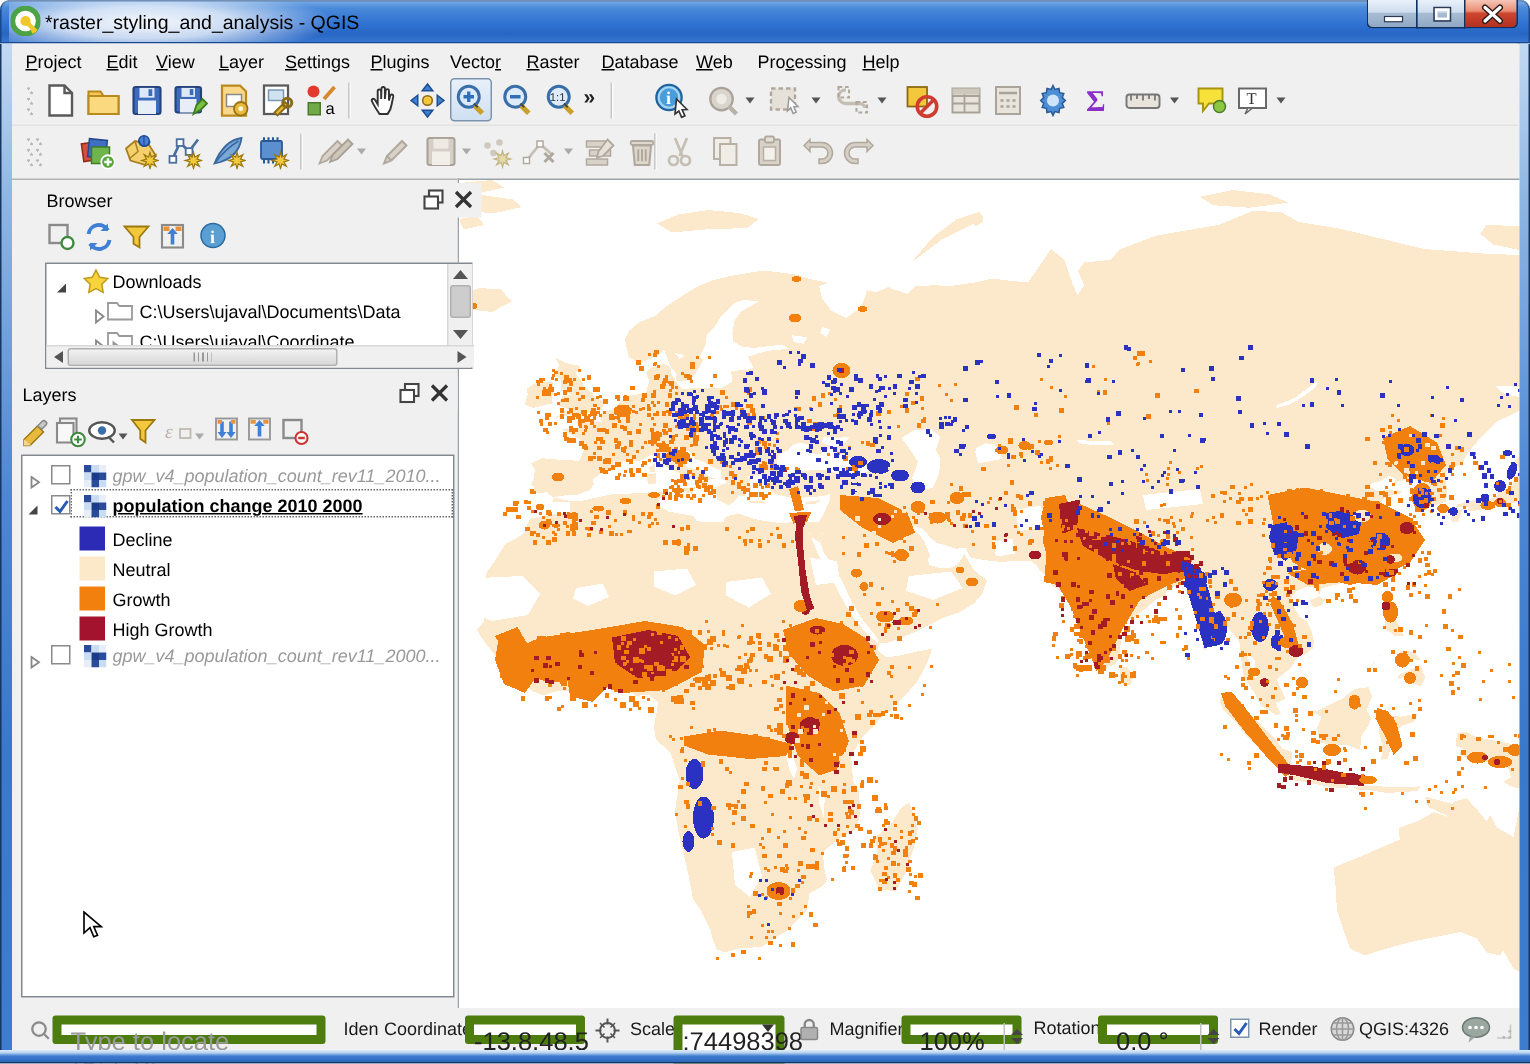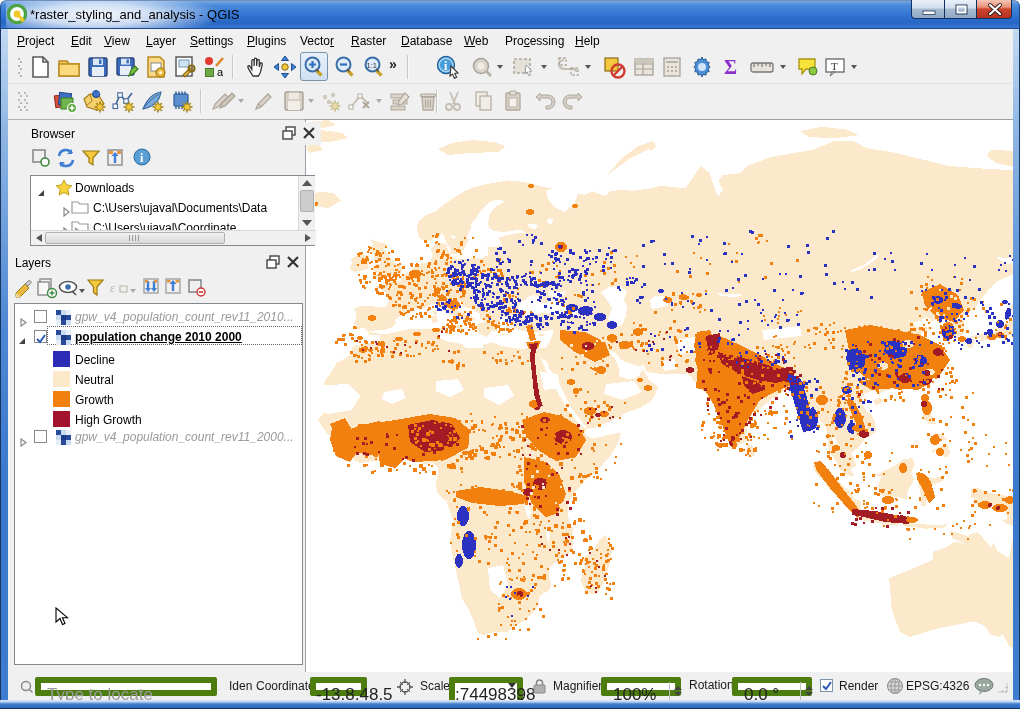--- a/index.html
+++ b/index.html
@@ -845,21 +845,21 @@
       <div style="position:absolute;left:6px;top:554px;width:289px;height:0px;background:#fff"></div>
     </div>
  <div class="statusbar">
       <div style="position:absolute;left:12px;top:6px"><svg width="14" height="14">
           <circle cx="6" cy="6" r="4.5" fill="none" stroke="#8a8a8a" stroke-width="1.5"></circle>
           <path d="M9.5 9.5l3 3" stroke="#8a8a8a" stroke-width="1.5"></path>
         </svg></div>
       <div class="sb-input" style="left:27px;top:3px;width:182px;height:19px;color:#9a9a9a;padding:2px 6px">Type to locate (Ctrl+K)</div>
       <div style="position:absolute;left:221px;top:5px">Iden</div>
       <div style="position:absolute;left:248px;top:5px">Coordinate</div>
-      <div class="sb-input" style="left:302px;top:3px;width:57px;height:19px;text-align:center;padding-top:2px;color:#222">-13.8,48.5</div>
+      <div class="sb-input" style="left:302px;top:3px;width:80px;height:19px;text-align:center;padding-top:2px;color:#222">-13.8,48.5</div>
       <div style="position:absolute;left:388px;top:4px"><svg width="18" height="18">
           <circle cx="9" cy="9" r="5" fill="none" stroke="#555" stroke-width="1.3"></circle>
           <path d="M9 1v4M9 13v4M1 9h4M13 9h4" stroke="#555" stroke-width="1.3"></path>
           <path d="M4 4l3 3M14 4l-3 3M4 14l3-3M14 14l-3-3" stroke="#555" stroke-width="1"></path>
         </svg></div>
       <div style="position:absolute;left:412px;top:5px">Scale</div>
       <div class="sb-input" style="left:441px;top:3px;width:74px;height:34px;padding:2px 0;color:#222">:74498398</div>
       <div style="position:absolute;left:500px;top:9px;width:0;height:0;border-left:4px solid transparent;border-right:4px solid transparent;border-top:5px solid #333"></div>
       <div style="position:absolute;left:524px;top:4px"><svg width="15" height="17">
           <rect x="2" y="7" width="11" height="8" rx="1" fill="#b0b0b0" stroke="#888"></rect>
@@ -871,21 +871,21 @@
       <div class="sb-input" style="left:724px;top:3px;width:80px;height:19px;padding:2px 6px;color:#222">0.0 °<div class="spin" style="left:62px;top:-1px;height:18px"></div></div>
       <div style="position:absolute;left:812px;top:5px;width:13px;height:13px;border:1px solid #7a93ad;background:#fff"><svg width="12" height="12">
           <path d="M2 6l3 3 5-7" fill="none" stroke="#2a5ab8" stroke-width="2"></path>
         </svg></div>
       <div style="position:absolute;left:831px;top:5px">Render</div>
       <div style="position:absolute;left:878px;top:3px"><svg width="18" height="18">
           <circle cx="9" cy="9" r="7.5" fill="#d8d8d8" stroke="#888" stroke-width="1"></circle>
           <path d="M9 1.5v15M1.5 9h15M3 5h12M3 13h12" stroke="#999" stroke-width="1"></path>
           <ellipse cx="9" cy="9" rx="4" ry="7.5" fill="none" stroke="#999" stroke-width="1"></ellipse>
         </svg></div>
-      <div style="position:absolute;left:898px;top:5px">EPSG:4326</div>
+      <div style="position:absolute;left:898px;top:5px">QGIS:4326</div>
       <div style="position:absolute;left:966px;top:4px"><svg width="22" height="17">
           <ellipse cx="10" cy="7" rx="9" ry="6.5" fill="#9aa8a0" stroke="#6a7a72"></ellipse>
           <path d="M6 13l-1 4 5-4z" fill="#9aa8a0"></path>
           <circle cx="6" cy="7" r="1.2" fill="#fff"></circle>
           <circle cx="10" cy="7" r="1.2" fill="#fff"></circle>
           <circle cx="14" cy="7" r="1.2" fill="#fff"></circle>
         </svg></div>
       <div style="position:absolute;right:3px;bottom:3px"><svg width="13" height="13">
           <path d="M11 2v9H2" fill="none" stroke="#c8c8c8" stroke-width="1"></path>
           <circle cx="10.5" cy="6.5" r="1" fill="#b8b8b8"></circle>

